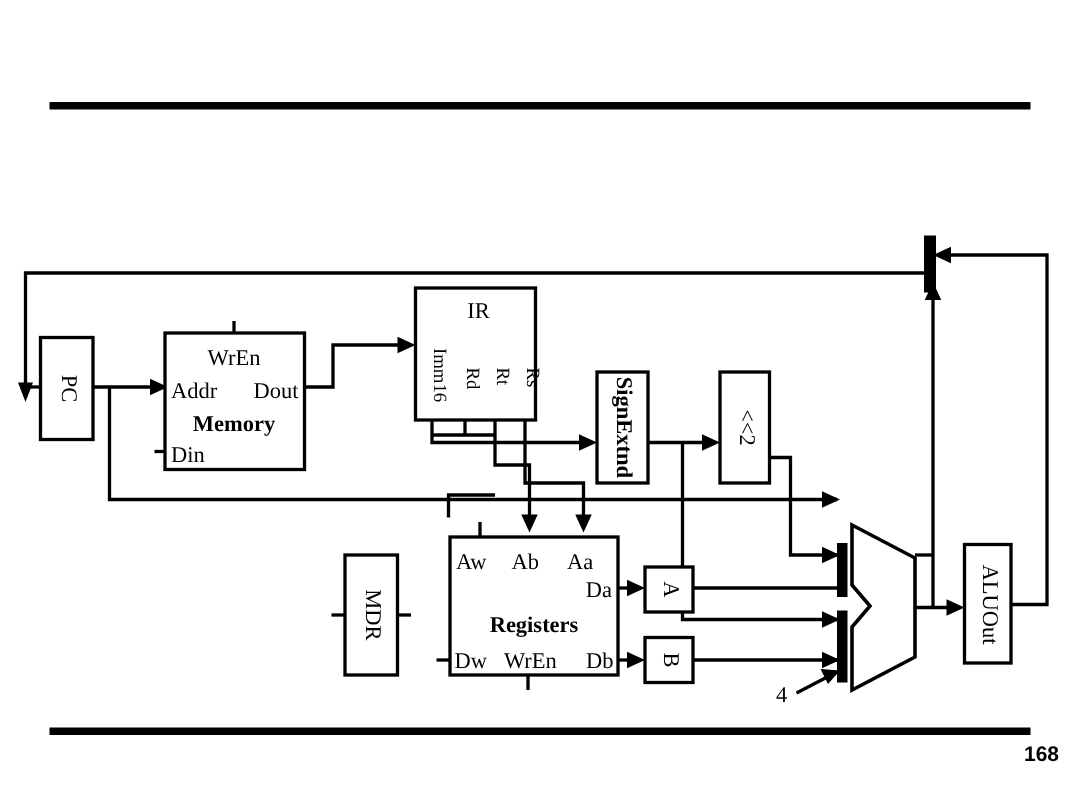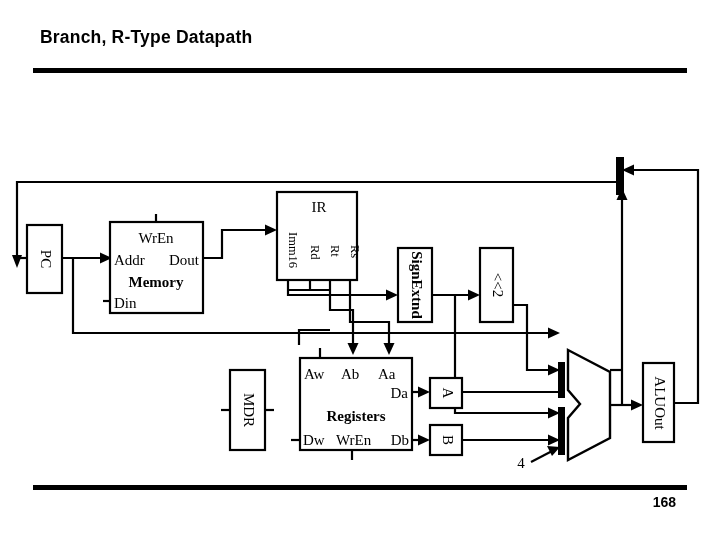--- a/index.html
+++ b/index.html
@@ -21,21 +21,21 @@
     white-space:nowrap;
   }
   .rule{
     position:absolute;
     background:#000;
   }
   #rule-top{left:33px; top:68px; width:654px; height:5px;}
   #rule-bottom{left:33px; top:485px; width:654px; height:5px;}
   #pagenum{
     position:absolute;
-    right:44px; top:494px;
+    right:14px; top:494px;
     font-family:"Liberation Sans", sans-serif;
     font-size:14px;
     font-weight:bold;
     color:#000;
   }
   
   #diagram{
     position:absolute; left:0; top:0;
     width:720px;height:540px;
   }
@@ -49,21 +49,20 @@
   .box{fill:#ffffff;stroke:#000000;stroke-width:2.2;}
   .wire{stroke:#000000;stroke-width:2.2;fill:none;}
   .muxbar{fill:#000000;}
   .alu{fill:#ffffff;stroke:#000000;stroke-width:2.4;}
 </style>
 </head>
 <body>
 
 <div id="page">
 
-  <div id="title">Branch, R-Type Datapath</div>
   <div class="rule" id="rule-top"></div>
   <div class="rule" id="rule-bottom"></div>
   <div id="pagenum">168</div>
 
   <svg id="diagram" viewBox="0 0 720 540">
 
     <g>
       <path class="wire" d="M 620 182 L 17 182 L 17 258"></path>
       <path class="wire" d="M 17 258 L 27 258"></path>
       <polygon points="17,268 12,255 22,255" fill="#000"></polygon>

